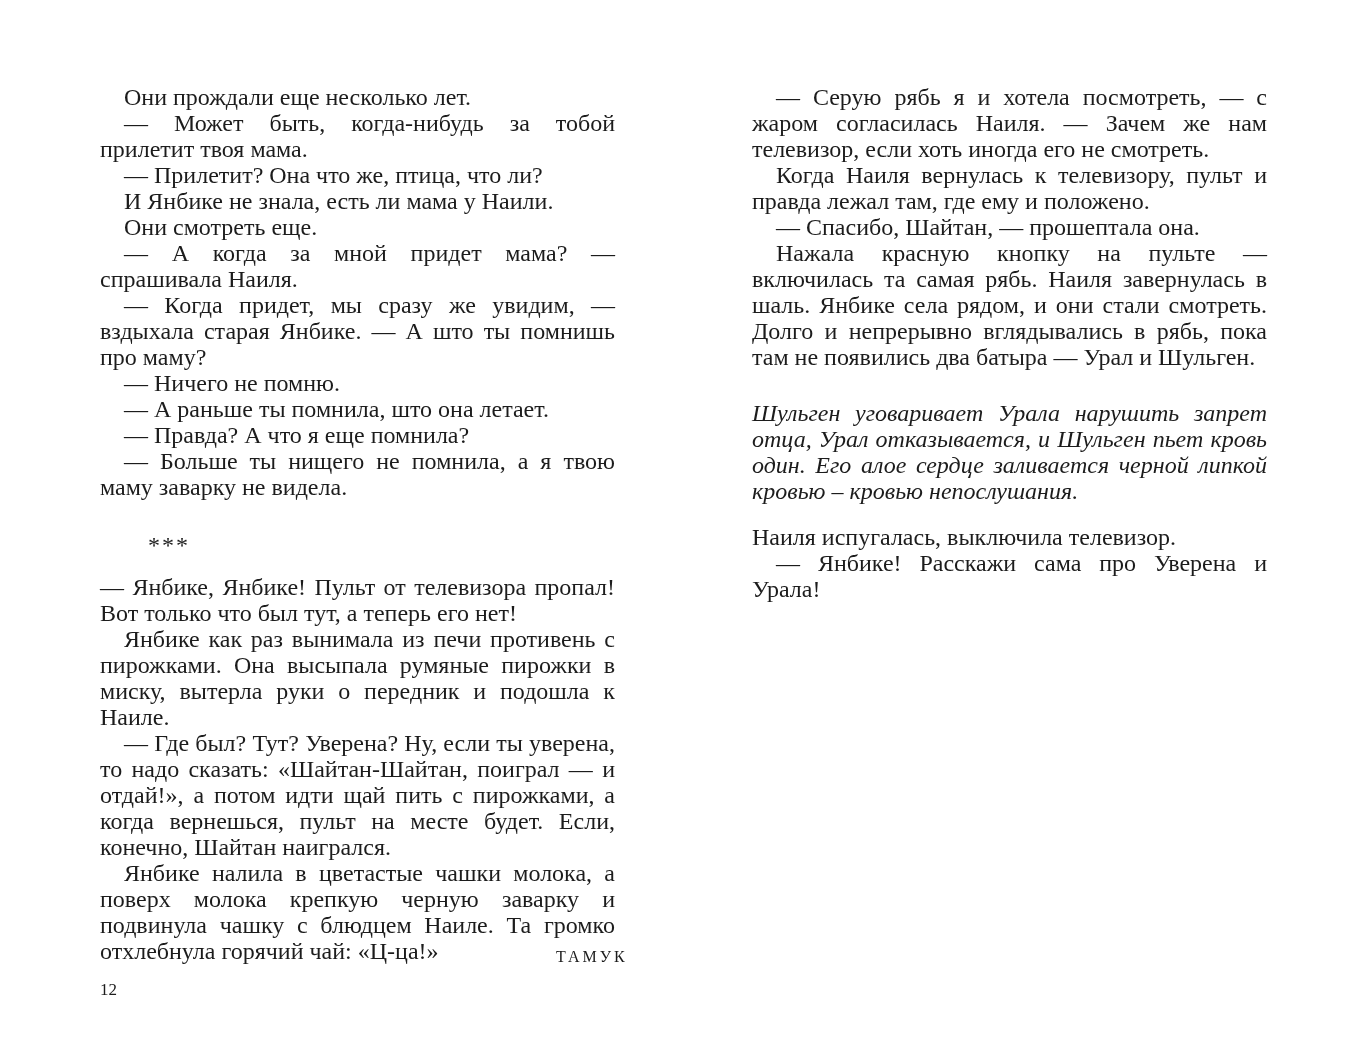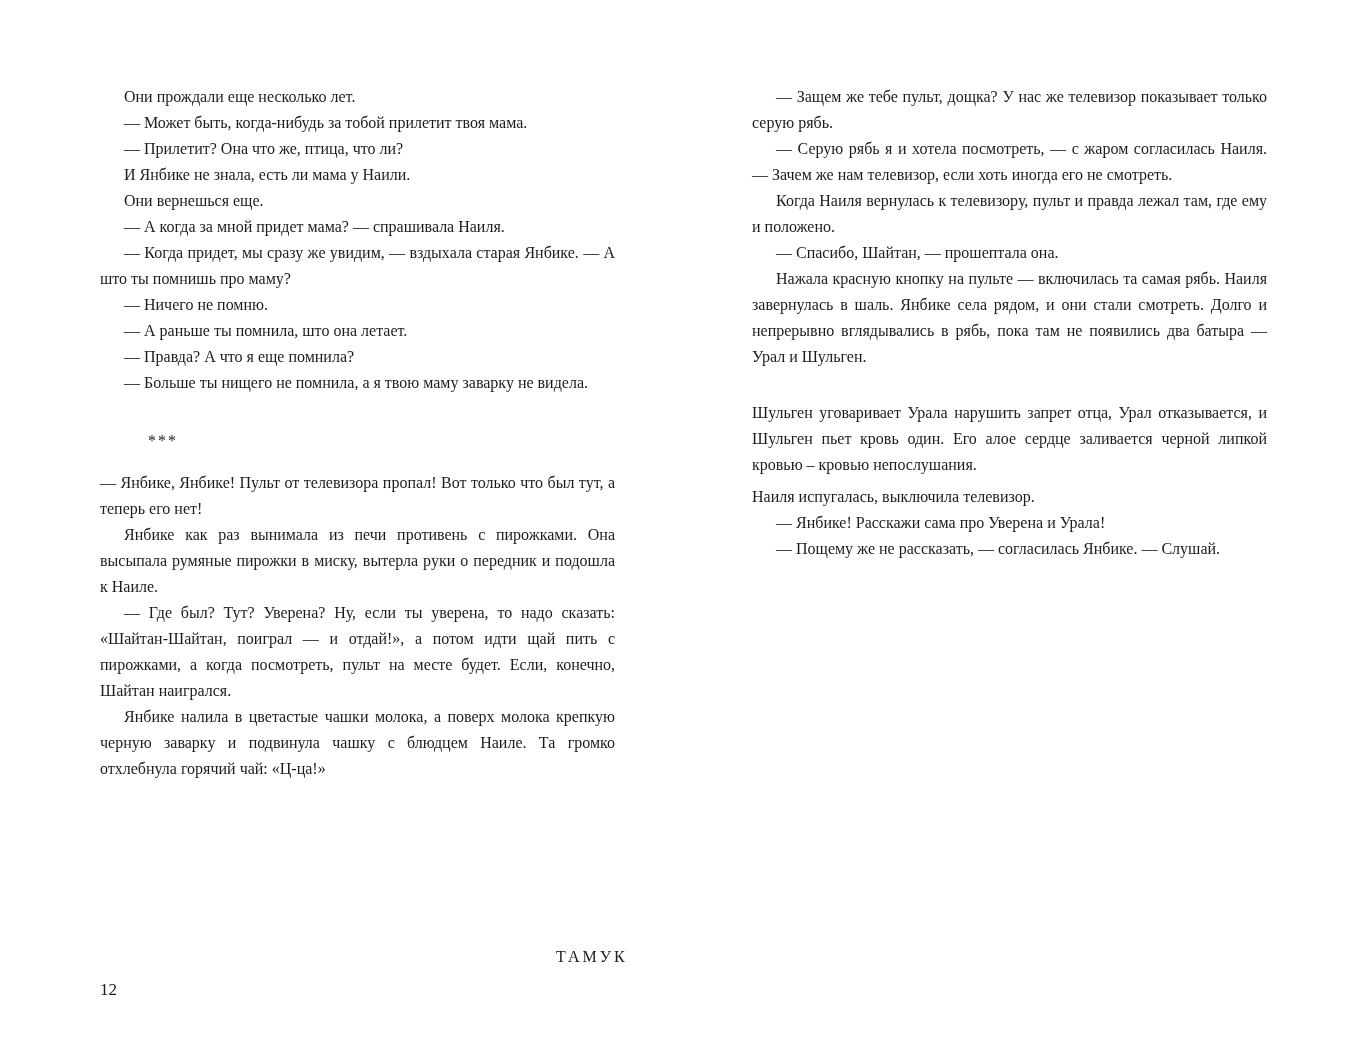--- a/index.html
+++ b/index.html
@@ -14,34 +14,35 @@
   }
   .columns {
     position: absolute;
     top: 84px;
     left: 100px;
     display: flex;
     gap: 137px;
   }
   .col {
     width: 515px;
-    font-size: 16px;
+    font-size: 24px;
     line-height: 26px;
     text-align: justify;
     hyphens: auto;
     -webkit-hyphens: auto;
   }
   .col p {
     margin: 0;
     text-indent: 24px;
   }
   .col p.flush { text-indent: 0; }
   .col p.synopsis {
+    font-style: italic;
     text-indent: 0;
-    margin: 30px 0 6px 0;
+    margin: 30px 0 20px 0;
   }
   .stars {
     text-indent: 48px !important;
     margin: 32px 0 16px 0 !important;
     letter-spacing: 2px;
   }
   .footer-pagenum {
     position: absolute;
     left: 100px;
     top: 980px;
@@ -61,43 +62,41 @@
 <body>
 
 <div class="page">
   <div class="columns">
 
     <div class="col">
       <p class="para">Они прождали еще несколько лет.</p>
       <p class="para">— Может быть, когда-нибудь за тобой прилетит твоя мама.</p>
       <p class="para">— Прилетит? Она что же, птица, что ли?</p>
       <p class="para">И Янбике не знала, есть ли мама у Наили.</p>
-      <p class="para">Они вернешься еще.</p>
+      <p class="para">Они смотреть еще.</p>
       <p class="para">— А когда за мной придет мама? — спрашивала Наиля.</p>
       <p class="para">— Когда придет, мы сразу же увидим, — вздыхала старая Янбике. — А што ты помнишь про маму?</p>
       <p class="para">— Ничего не помню.</p>
       <p class="para">— А раньше ты помнила, што она летает.</p>
       <p class="para">— Правда? А что я еще помнила?</p>
       <p class="para">— Больше ты нищего не помнила, а я твою маму заварку не видела.</p>
       <p class="stars">***</p>
       <p class="para flush">— Янбике, Янбике! Пульт от телевизора пропал! Вот только что был тут, а теперь его нет!</p>
       <p class="para">Янбике как раз вынимала из печи противень с пирожками. Она высыпала румяные пирожки в миску, вытерла руки о передник и подошла к Наиле.</p>
-      <p class="para">— Где был? Тут? Уверена? Ну, если ты уверена, то надо сказать: «Шайтан-Шайтан, поиграл — и отдай!», а потом идти щай пить с пирожками, а когда посмотреть, пульт на месте будет. Если, конечно, Шайтан наигрался.</p>
+      <p class="para">— Где был? Тут? Уверена? Ну, если ты уверена, то надо сказать: «Шайтан-Шайтан, поиграл — и отдай!», а потом идти щай пить с пирожками, а когда вернешься, пульт на месте будет. Если, конечно, Шайтан наигрался.</p>
       <p class="para">Янбике налила в цветастые чашки молока, а поверх молока крепкую черную заварку и подвинула чашку с блюдцем Наиле. Та громко отхлебнула горячий чай: «Ц-ца!»</p>
     </div>
 
     <div class="col">
-      <p class="para">— Защем же тебе пульт, дощка? У нас же телевизор показывает только серую рябь.</p>
       <p class="para">— Серую рябь я и хотела посмотреть, — с жаром согласилась Наиля. — Зачем же нам телевизор, если хоть иногда его не смотреть.</p>
       <p class="para">Когда Наиля вернулась к телевизору, пульт и правда лежал там, где ему и положено.</p>
       <p class="para">— Спасибо, Шайтан, — прошептала она.</p>
       <p class="para">Нажала красную кнопку на пульте — включилась та самая рябь. Наиля завернулась в шаль. Янбике села рядом, и они стали смотреть. Долго и непрерывно вглядывались в рябь, пока там не появились два батыра — Урал и Шульген.</p>
       <p class="para synopsis">Шульген уговаривает Урала нарушить запрет отца, Урал отказывается, и Шульген пьет кровь один. Его алое сердце заливается черной липкой кровью – кровью непослушания.</p>
       <p class="para flush">Наиля испугалась, выключила телевизор.</p>
       <p class="para">— Янбике! Расскажи сама про Уверена и Урала!</p>
-      <p class="para">— Пощему же не рассказать, — согласилась Янбике. — Слушай.</p>
     </div>
 
   </div>
 
   <span class="footer-pagenum">12</span>
   <span class="footer-title">ТАМУК</span>
 </div>
 
 </body></html>

